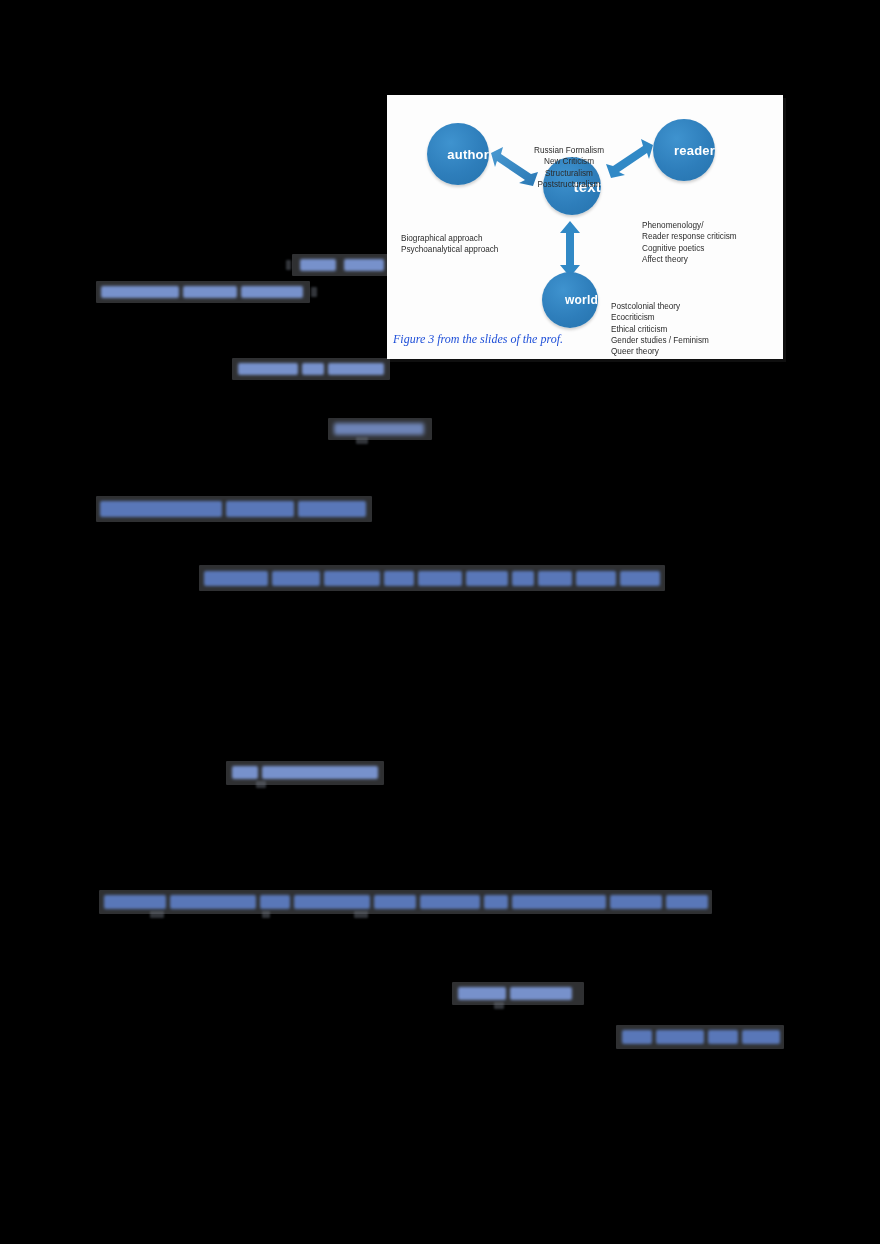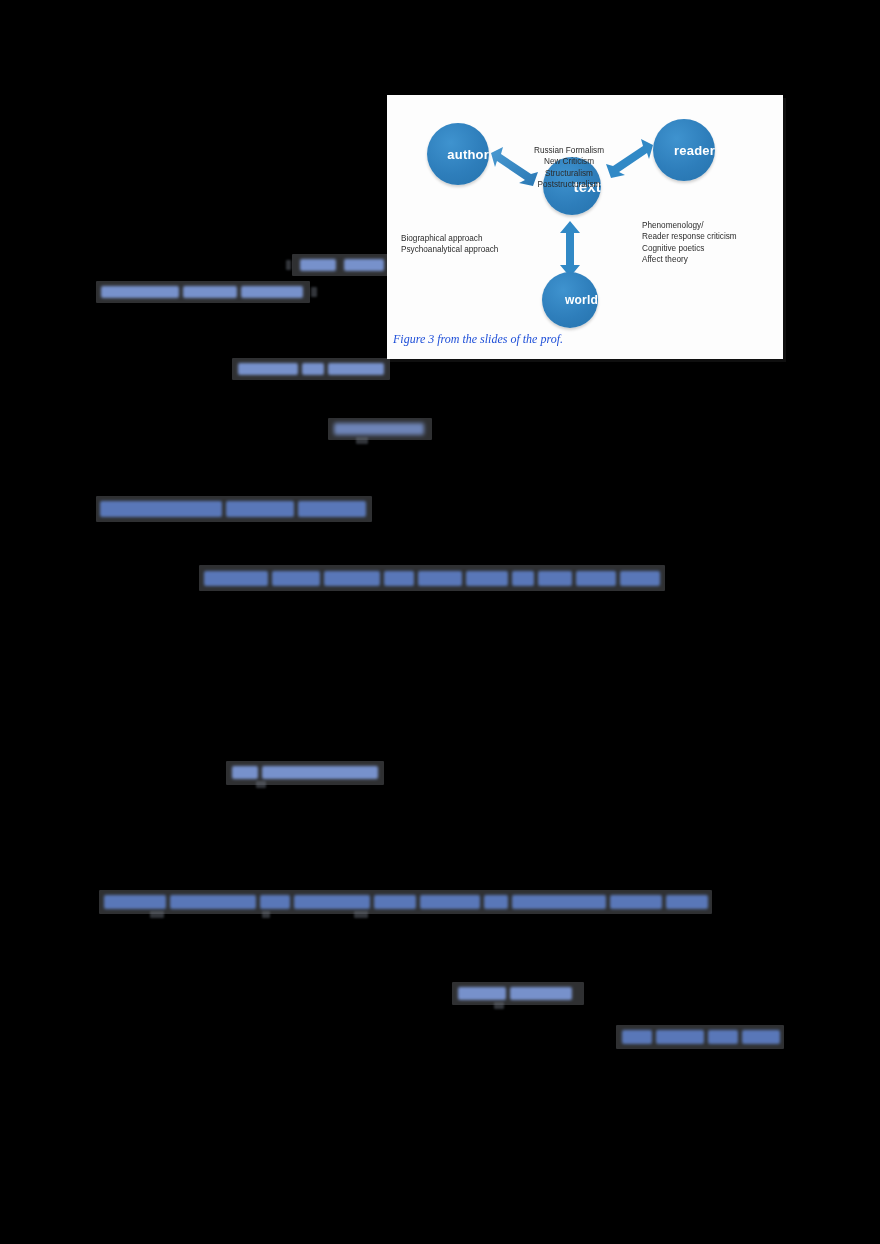--- a/index.html
+++ b/index.html
@@ -182,18 +182,23 @@
       <div class="lbl c" id="lbl-top">Russian Formalism
 New Criticism
 Structuralism
 Poststructuralism</div>
       <div class="lbl" id="lbl-author">Biographical approach
 Psychoanalytical approach</div>
       <div class="lbl" id="lbl-reader">Phenomenology/
 Reader response criticism
 Cognitive poetics
 Affect theory</div>
+      <div class="lbl" id="lbl-world-r">Postcolonial theory
+Ecocriticism
+Ethical criticism
+Gender studies / Feminism
+Queer theory</div>
 
       <div id="caption">Figure 3 from the slides of the prof.</div>
     </div>
   </div>
 
 </div>
 
 </body></html>

